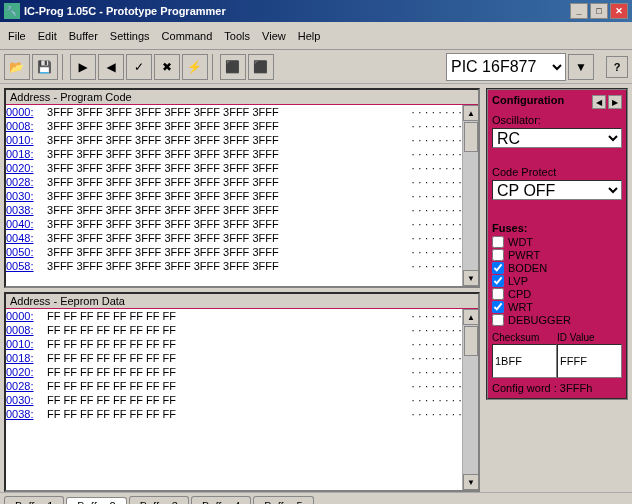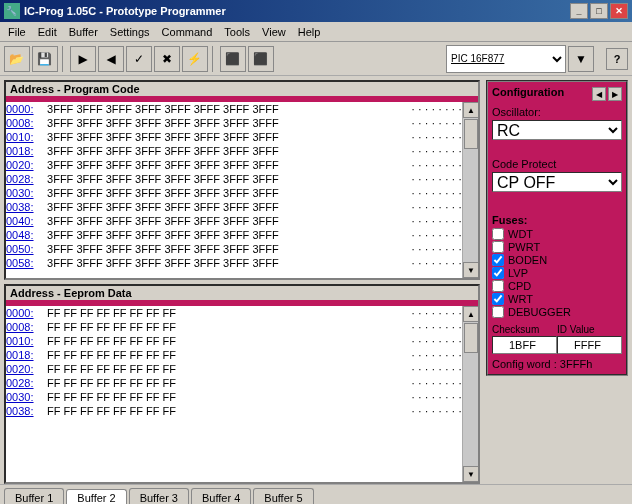--- a/index.html
+++ b/index.html
@@ -22,40 +22,40 @@
     .title-bar-buttons { display: flex; gap: 2px; }
     .title-btn {
       width: 18px; height: 16px; background: #d4d0c8; border: 1px solid #888;
       display: flex; align-items: center; justify-content: center; font-size: 9px; cursor: pointer;
       color: #000;
     }
     .title-btn.close { background: #d44; color: white; }
 
     
     .menu-bar {
-      background: #d4d0c8; height: 20px; display: flex; align-items: center;
+      background: #d4d0c8; height: 28px; display: flex; align-items: center;
       border-bottom: 1px solid #999; padding: 0 2px;
     }
     .menu-item {
       padding: 2px 6px; cursor: pointer; font-size: 11px;
     }
 
     
     .toolbar {
       background: #d4d0c8; height: 34px; display: flex; align-items: center;
       padding: 2px 4px; gap: 2px; border-bottom: 1px solid #aaa;
     }
     .toolbar-btn {
       width: 26px; height: 26px; background: #d4d0c8; border: 1px solid #888;
       display: flex; align-items: center; justify-content: center; cursor: pointer; font-size: 12px;
     }
     .toolbar-separator { width: 4px; height: 26px; border-left: 1px solid #888; margin: 0 2px; }
     .toolbar-spacer { flex: 1; }
     .device-select {
-      height: 28px; width: 120px; font-size: 10px; background: #fff; border: 1px solid #888; text-decoration: underline;
+      height: 28px; width: 120px; font-size: 16px; background: #fff; border: 1px solid #888;
     }
     .help-btn {
       width: 22px; height: 22px; border: 1px solid #888; background: #d4d0c8;
       display: flex; align-items: center; justify-content: center; cursor: pointer; font-weight: bold;
     }
 
     
     .main-content {
       display: flex; height: 408px; background: #d4d0c8;
     }
@@ -65,21 +65,21 @@
       flex: 1; display: flex; flex-direction: column; padding: 4px 4px 0 4px;
     }
 
     
     .code-panel {
       border: 2px inset #808080; background: #fff; flex: 1; margin-bottom: 4px;
       display: flex; flex-direction: column;
     }
     .panel-header {
       background: #d4d0c8; font-size: 11px; padding: 1px 4px;
-      border-bottom: 6px solid #be185d; font-weight: bold;
+      border-bottom: 1px solid #be185d; font-weight: normal;
     }
     .code-line { display: flex; line-height: 14px; white-space: nowrap; }
     .addr { color: #0000cc; width: 38px; flex-shrink: 0; text-decoration: underline; }
     .hex-vals { flex: 1; }
     .dots { color: #000; margin-left: 4px; }
     .scrollbar-v {
       width: 16px; background: #d4d0c8; border-left: 1px solid #aaa;
       display: flex; flex-direction: column;
     }
     .scroll-btn { width: 16px; height: 16px; background: #d4d0c8; border: 1px solid #888; display: flex; align-items: center; justify-content: center; font-size: 8px; cursor: pointer; }
@@ -108,21 +108,21 @@
     .field-select { width: 100%; height: 20px; font-size: 16px; margin-bottom: 18px; border: 1px inset #808080; background: #fff; }
     
     .fuses-title { font-size: 11px; font-weight: bold; margin: 4px 0 2px 0; }
     .fuse-item { display: flex; align-items: center; gap: 4px; margin-bottom: 1px; }
     .fuse-item input[type=checkbox] { width: 12px; height: 12px; }
     .fuse-label { font-size: 11px; }
 
     .checksum-section { display: flex; margin-top: 6px; }
     .cs-field { flex: 1; }
     .cs-label { font-size: 10px; margin-bottom: 1px; }
-    .cs-input { width: 100%; height: 18px; font-size: 11px; border: 1px inset #808080; background: #fff; padding: 0 16px; }
+    .cs-input { width: 100%; height: 34px; font-size: 11px; border: 1px inset #808080; background: #fff; padding: 0 2px; }
     
     .config-word { font-size: 11px; margin-top: 4px; }
 
     
     .tabs-bar {
       height: 22px; background: #d4d0c8; display: flex; align-items: flex-end;
       padding: 0 4px; border-top: 1px solid #aaa;
     }
     .tab {
       height: 18px; padding: 0 10px; border: 1px solid #888; background: #d4d0c8;

